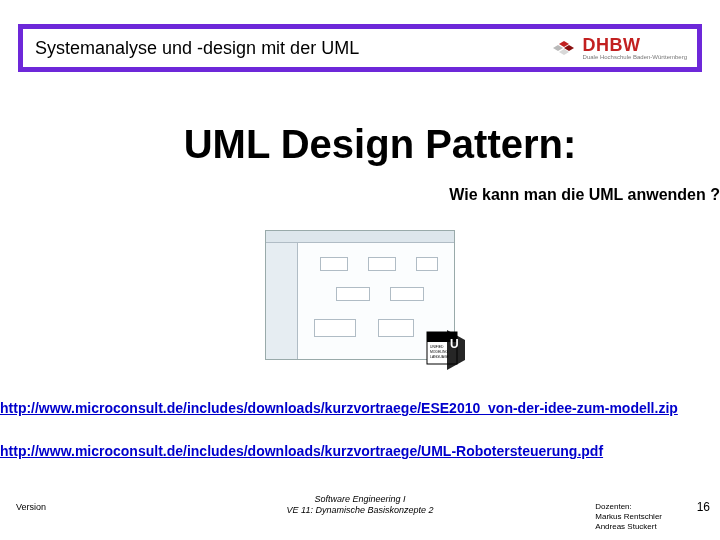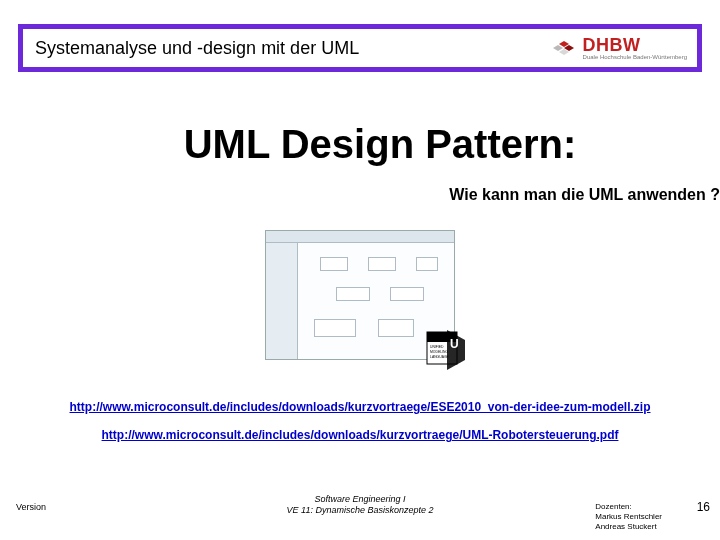--- a/index.html
+++ b/index.html
@@ -89,29 +89,29 @@
   .center-img .box { position:absolute; border:1px solid #b0bcc5; background:#fff; width:28px; height:14px;}
   .uml-badge {
     position: absolute;
     right: -14px;
     bottom: -10px;
     width: 44px;
     height: 44px;
   }
   .link1, .link2 {
     color: #0000cc;
-    font-size: 12px;
+    font-size: 14px;
     font-weight: 700;
     text-decoration: underline;
     position: absolute;
     width: 100%;
-    text-align: center;
+    text-align: left;
   }
   .link1 { top: 400px; }
-  .link2 { top: 428px; }
+  .link2 { top: 443px; }
   .footer-left {
     position: absolute;
     bottom: 28px;
     left: 16px;
     font-size: 9px;
     text-align: center;
   }
   .footer-center {
     position: absolute;
     bottom: 24px;

